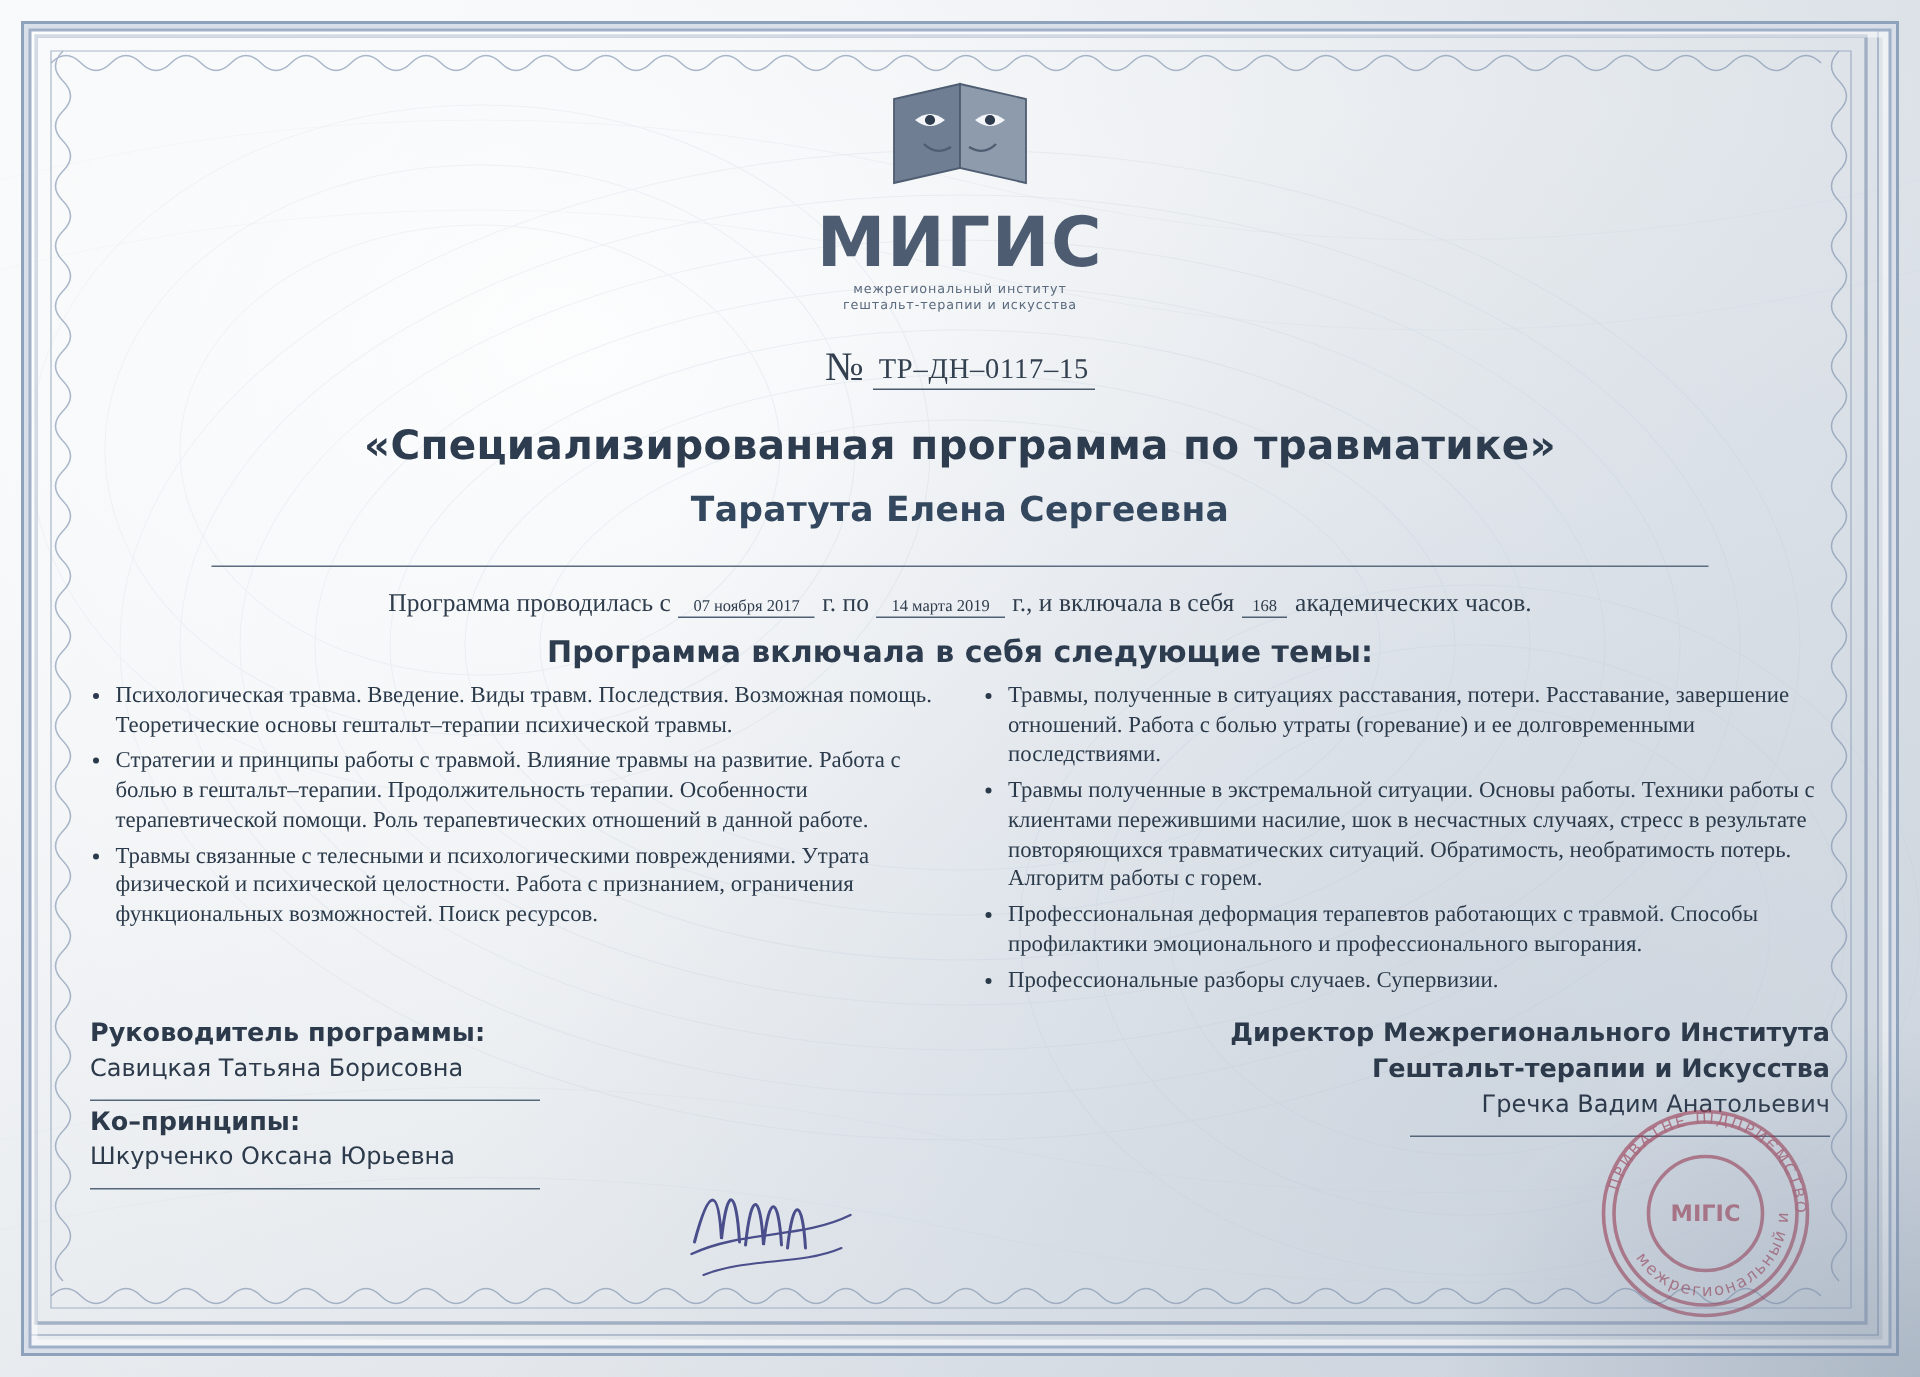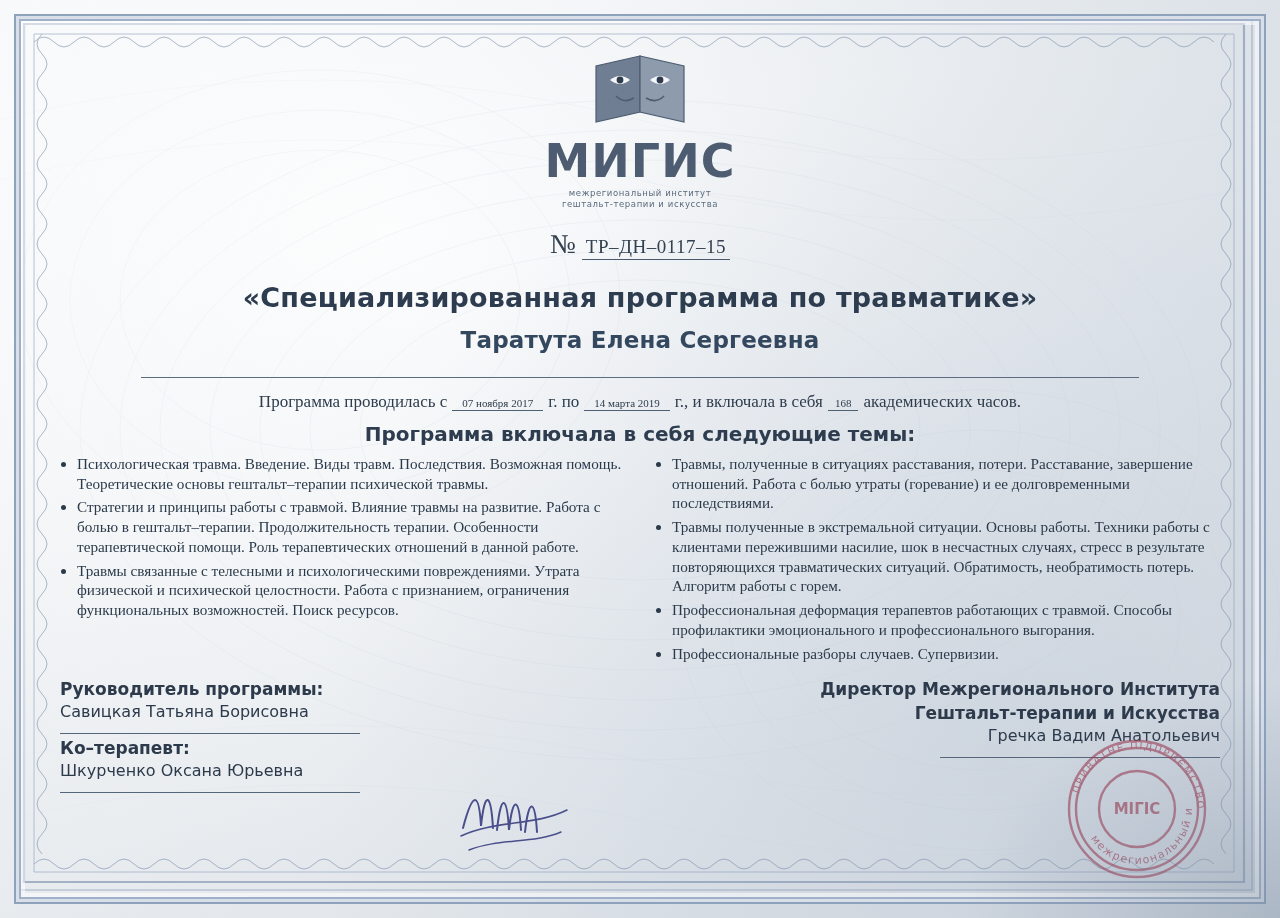--- a/index.html
+++ b/index.html
@@ -376,21 +376,21 @@
           <li>Профессиональная деформация терапевтов работающих с травмой. Способы профилактики эмоционального и профессионального выгорания.</li>
           <li>Профессиональные разборы случаев. Супервизии.</li>
         </ul>
       </div>
     </div>
 
     <div class="sign-area">
       <div class="sign-left">
         <div class="sign-role">Руководитель программы:</div>
         <div class="sign-person">Савицкая Татьяна Борисовна</div>
-        <div class="sign-role">Ко–терапевт:</div>
+        <div class="sign-role">Ко–принципы:</div>
         <div class="sign-person">Шкурченко Оксана Юрьевна</div>
       </div>
       <div class="sign-right">
         <div class="sign-role">Директор Межрегионального Института</div>
         <div class="sign-role" style="font-weight:700">Гештальт-терапии и Искусства</div>
         <div class="sign-person">Гречка Вадим Анатольевич</div>
       </div>
     </div>
 
   </div>

